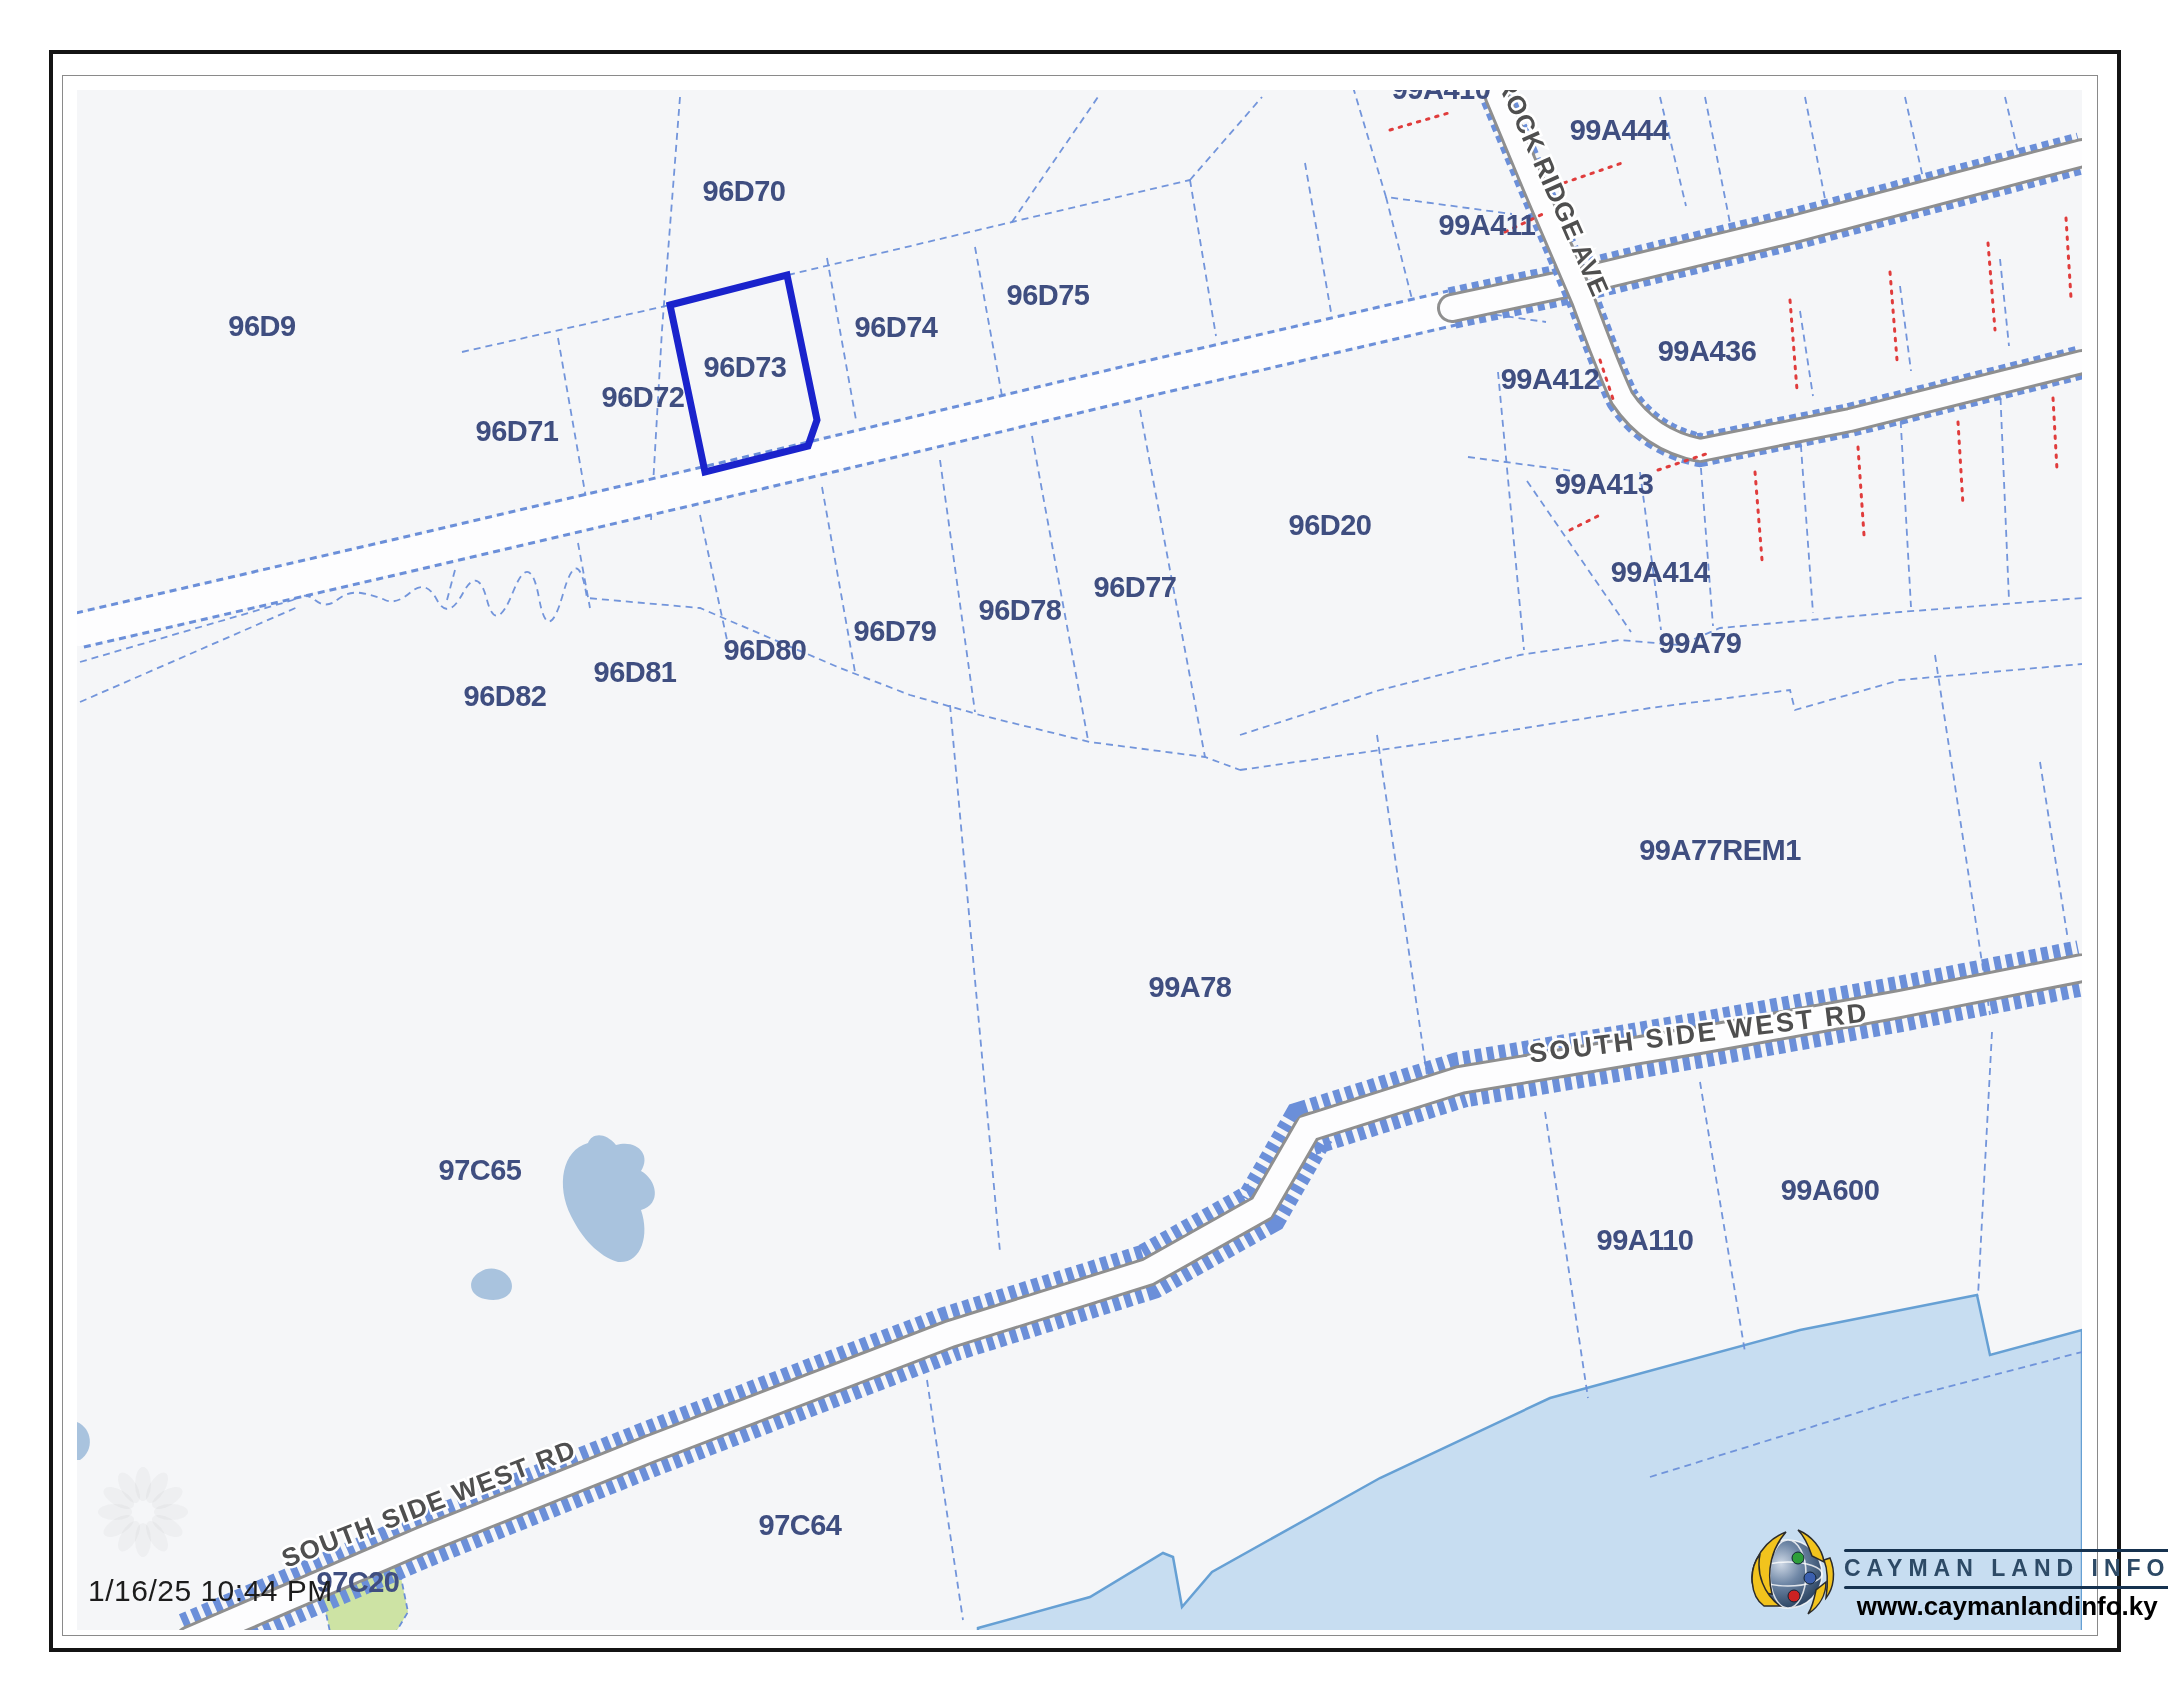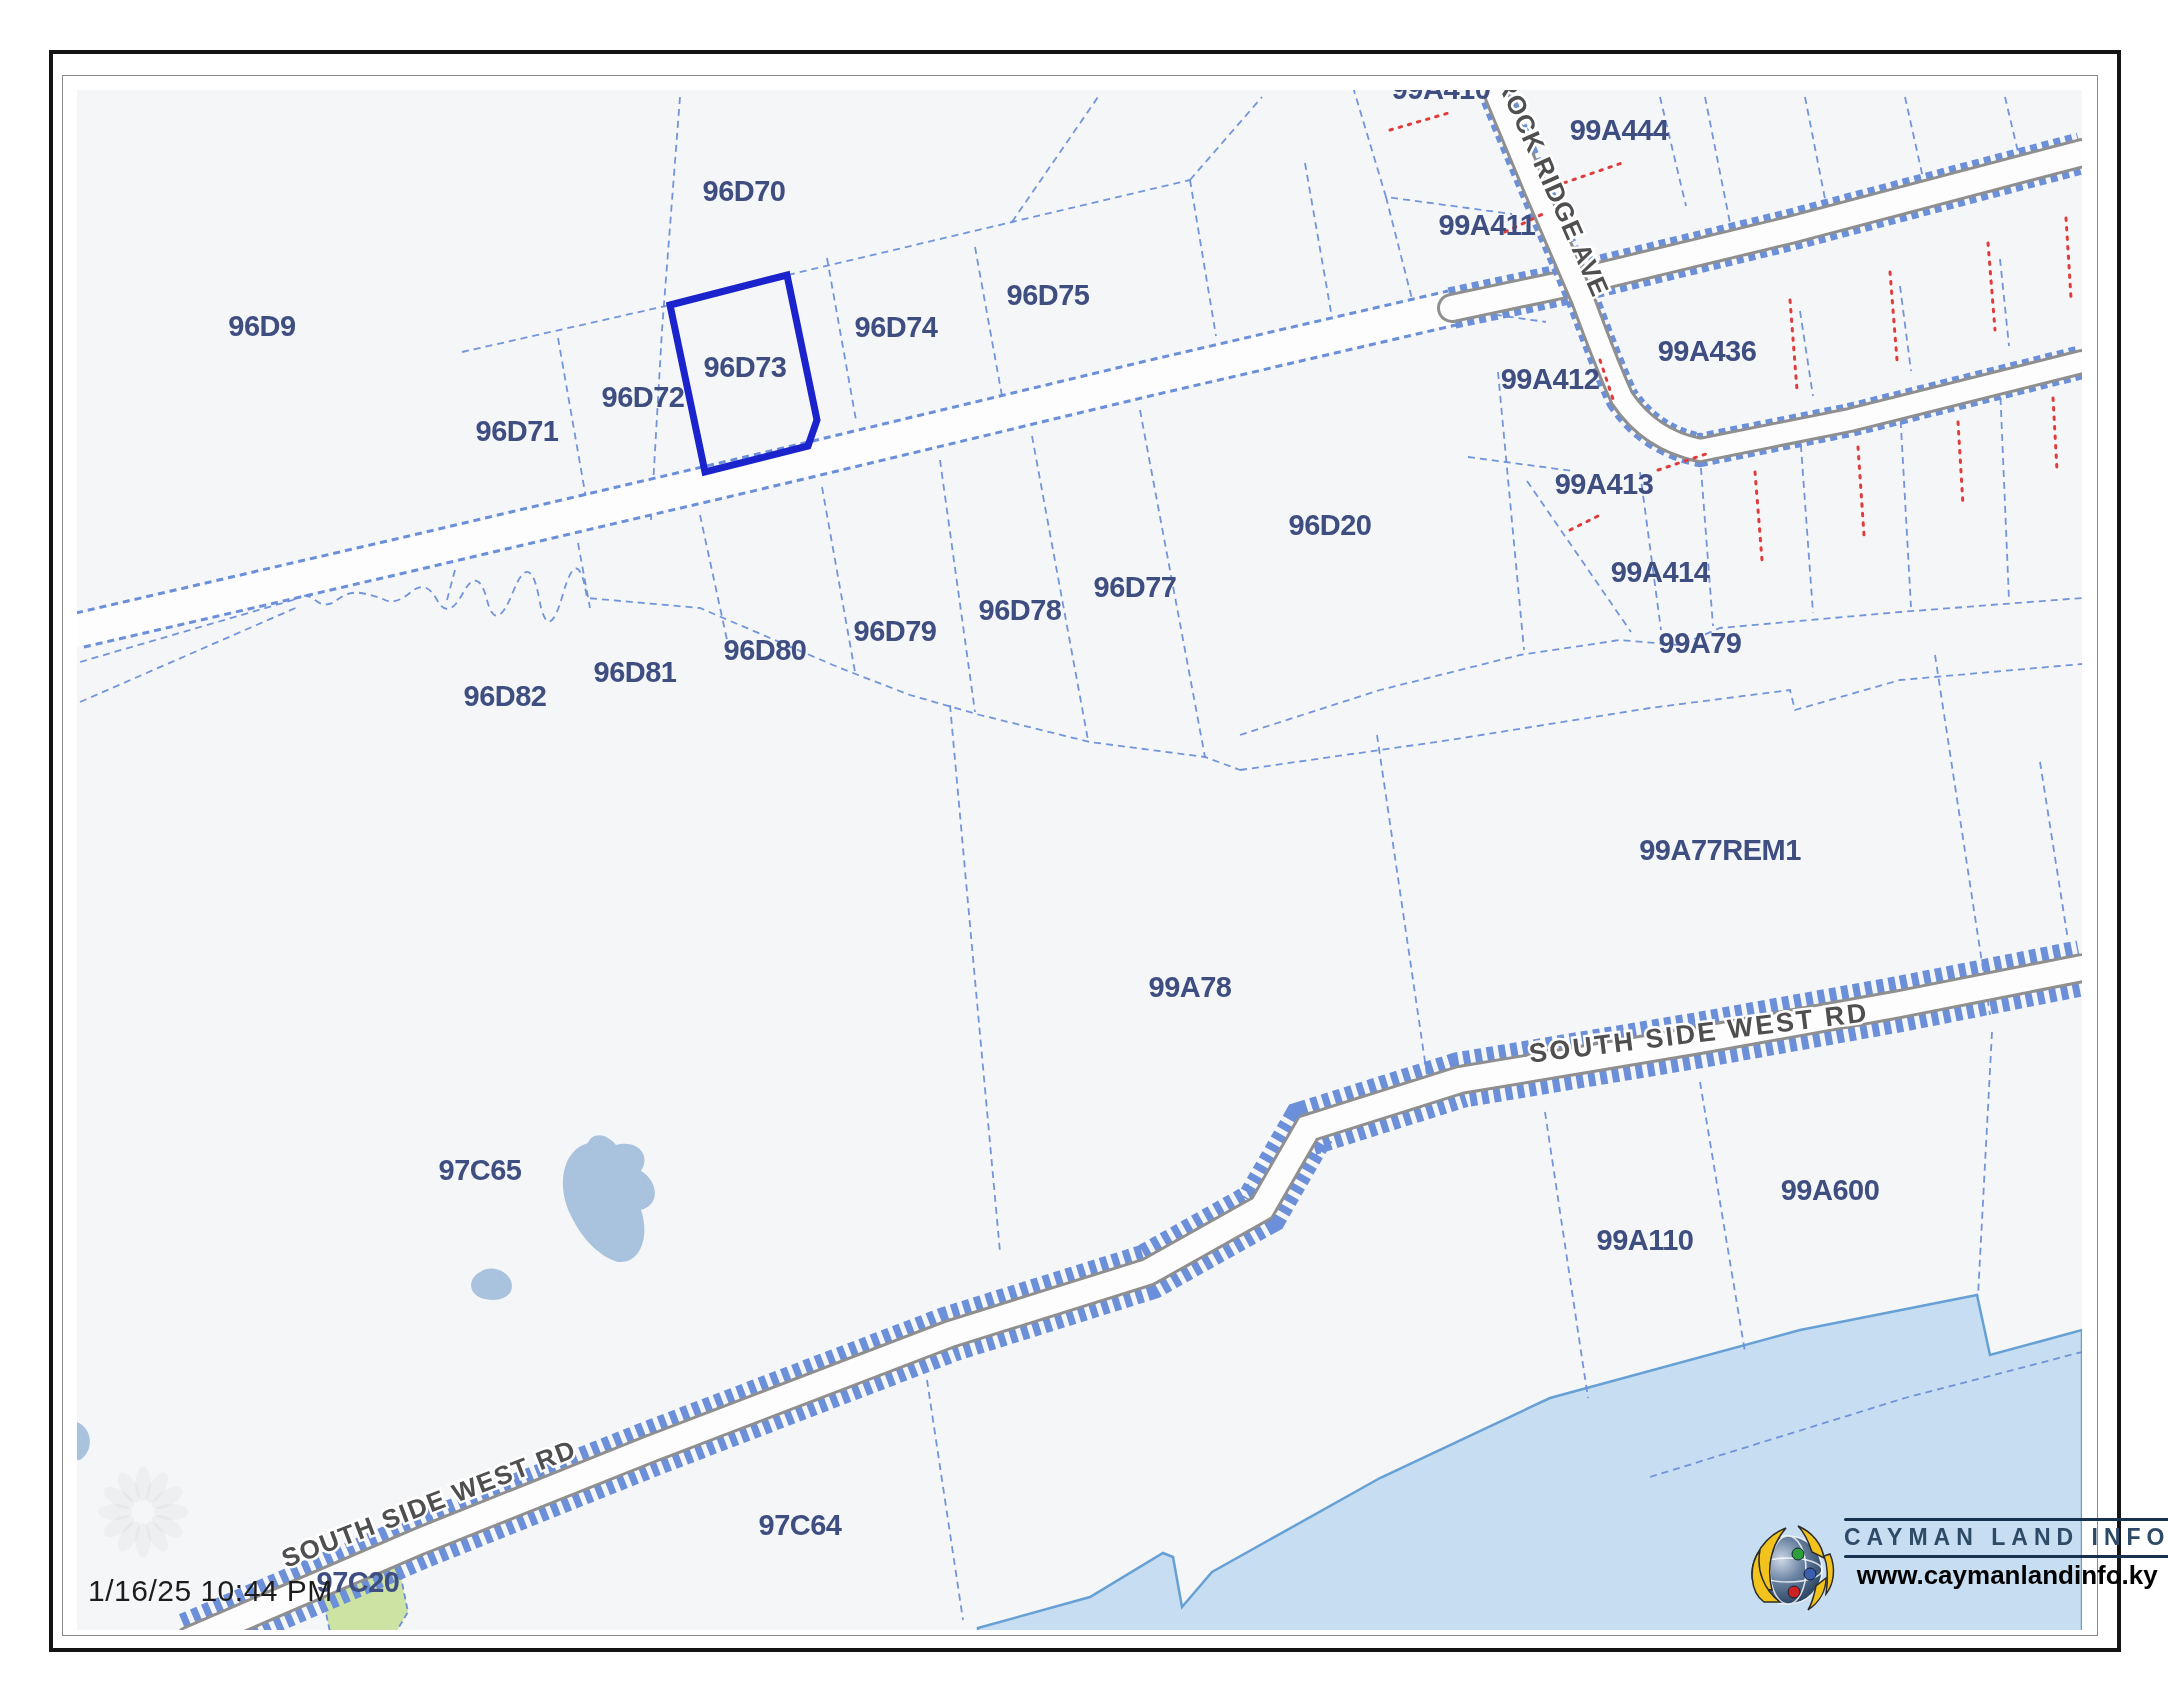--- a/index.html
+++ b/index.html
@@ -2,21 +2,21 @@
 <html><head>
 <meta charset="utf-8">
 <style>
   html,body{margin:0;padding:0;background:#ffffff;}
   body{width:2168px;height:1700px;position:relative;font-family:"Liberation Sans",sans-serif;overflow:hidden;}
   .outer-frame{position:absolute;left:49px;top:50px;width:2064px;height:1594px;border:4px solid #141414;background:#ffffff;}
   .inner-frame{position:absolute;left:62px;top:75px;width:2034px;height:1559px;border:1px solid #8a8a8a;background:#ffffff;}
   .map-area{position:absolute;left:77px;top:90px;width:2005px;height:1540px;background:#f5f6f8;overflow:hidden;}
   svg.map{position:absolute;left:0;top:0;width:100%;height:100%;}
   .timestamp{position:absolute;left:88px;top:1574px;font-size:30px;color:#1c1c1c;letter-spacing:0.5px;z-index:30;}
-  .logo{position:absolute;left:1742px;top:1518px;width:340px;height:104px;z-index:30;display:flex;align-items:flex-start;}
+  .logo{position:absolute;left:1742px;top:1518px;width:340px;height:104px;z-index:30;display:flex;align-items:flex-end;}
   .logo-globe{width:96px;height:100px;flex:0 0 auto;margin-right:6px;}
   .logo-text{flex:1;display:flex;flex-direction:column;justify-content:center;}
   .logo-rule{height:3px;background:#16324f;border-radius:2px;}
   .logo-title{font-size:23px;font-weight:bold;color:#2d4a66;letter-spacing:6px;text-align:center;padding:3px 0 4px 0;white-space:nowrap;}
   .logo-url{font-size:26px;font-weight:bold;color:#000000;text-align:center;padding-top:2px;white-space:nowrap;}
 </style>
 </head>
 <body>
 
 <div class="outer-frame"></div>

